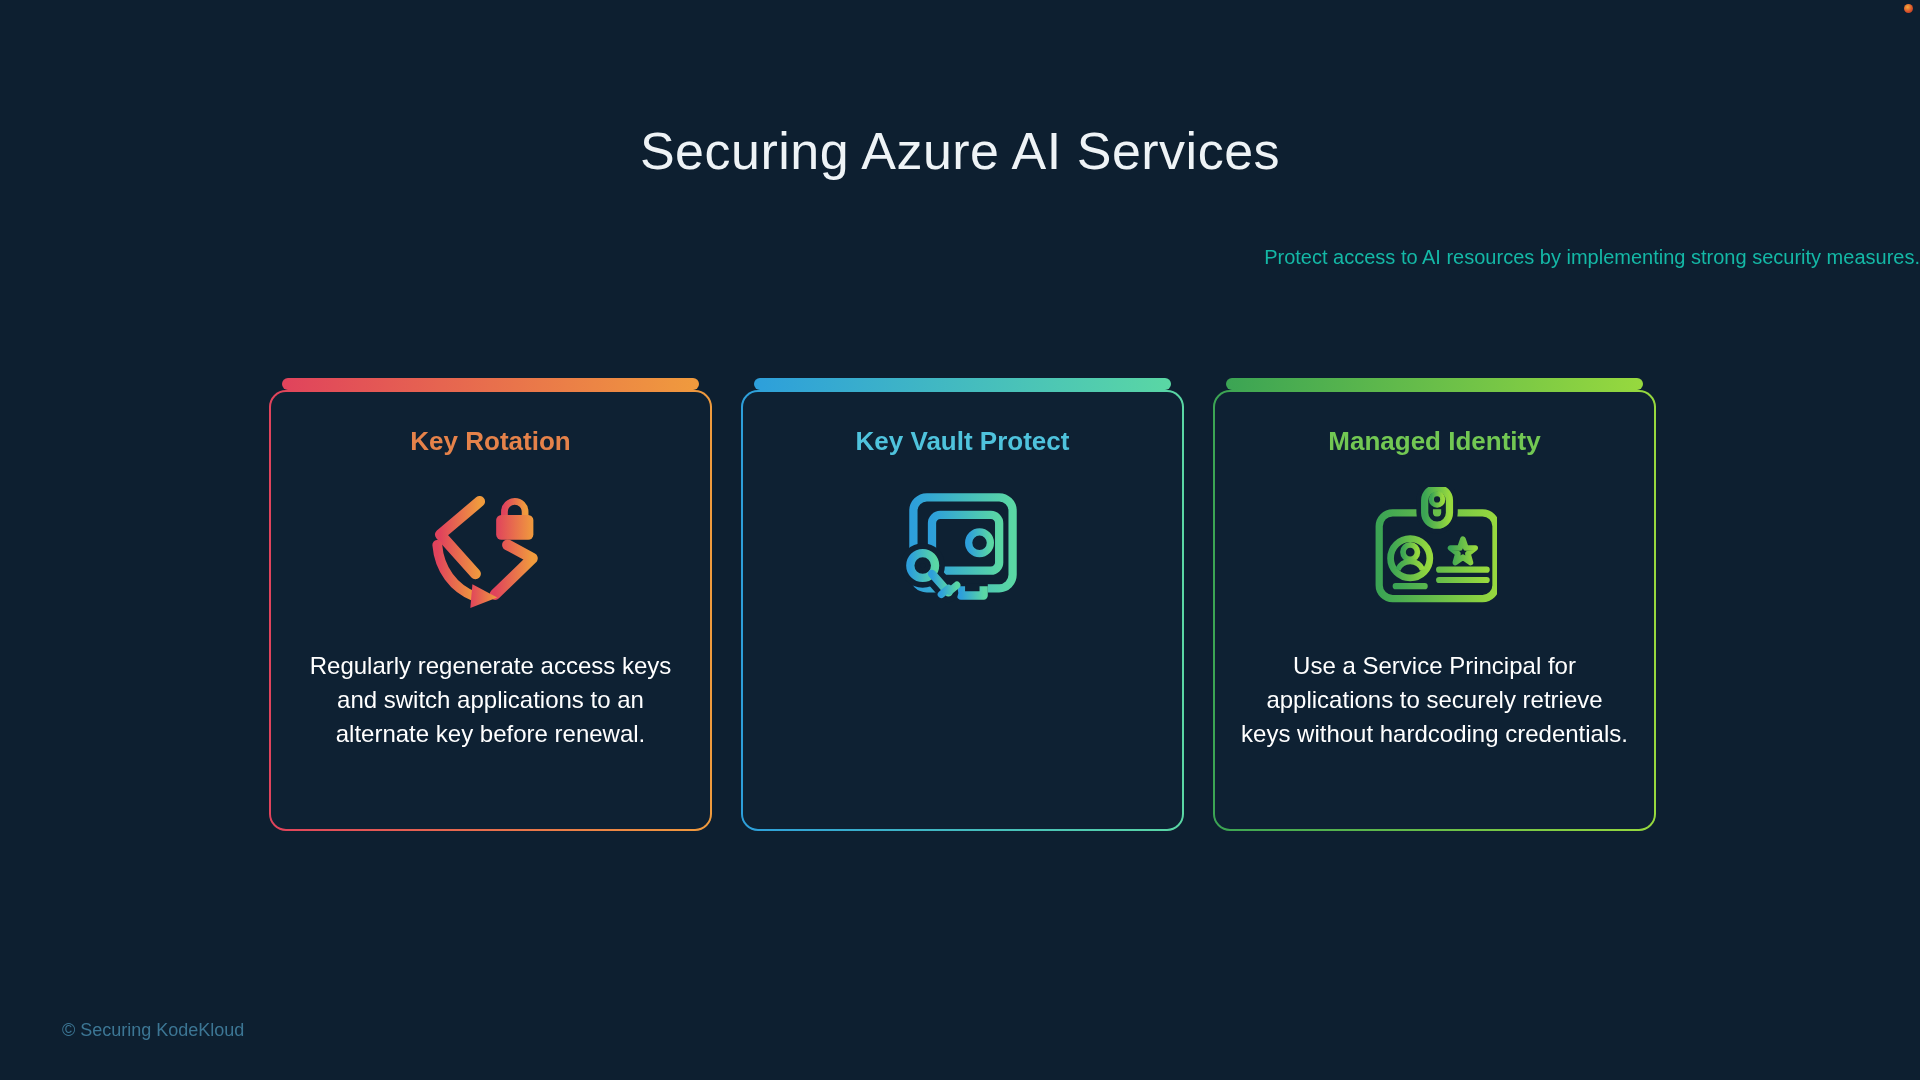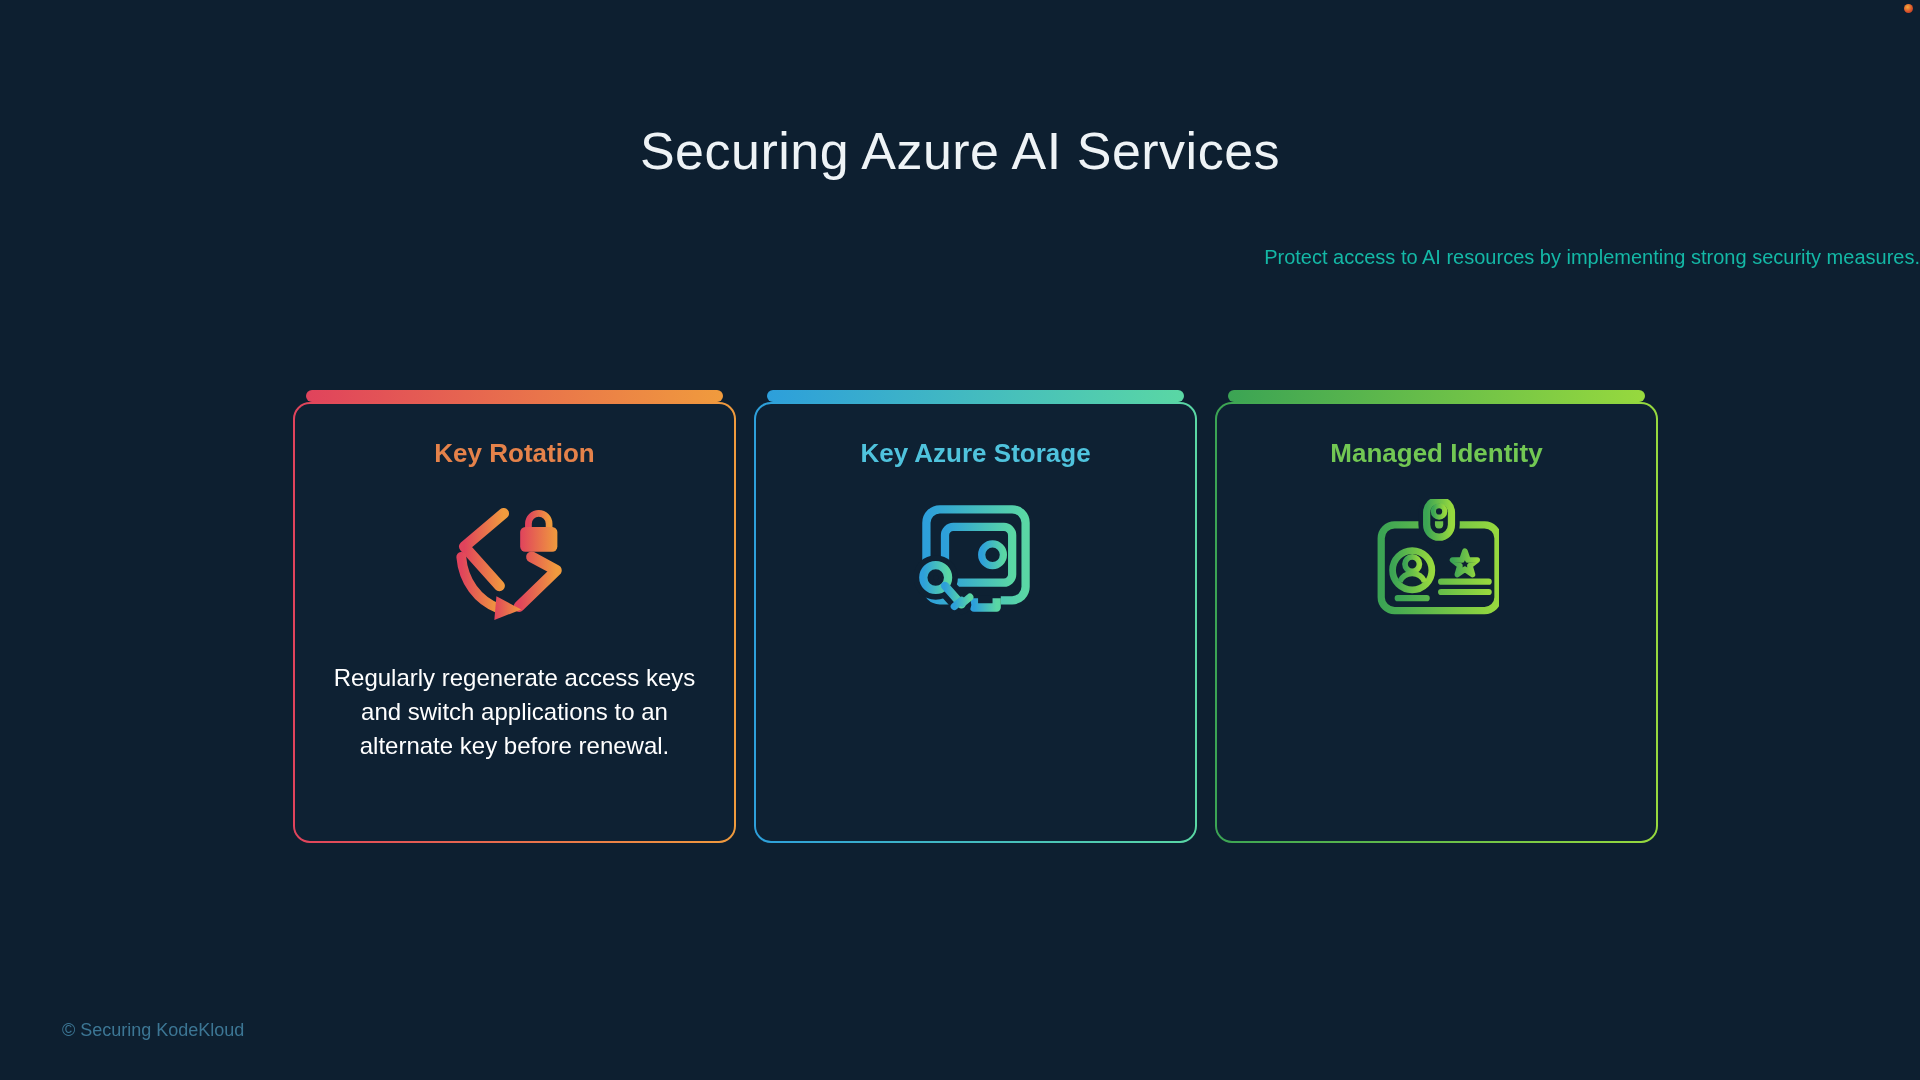--- a/index.html
+++ b/index.html
@@ -22,22 +22,22 @@
     font-size: 52px; font-weight: 400; letter-spacing: 0.5px;
     color: #eef3f6;
   }
   .slide-subtitle {
     position: absolute; top: 246px; left: 0; width: 100%;
     text-align: right;
     font-size: 20px; font-weight: 400;
     color: #14b8a6;
   }
   .cards-row {
-    position: absolute; top: 402px; left: 269px;
-    display: flex; gap: 18px; margin-left: 24px;
+    position: absolute; top: 390px; left: 269px;
+    display: flex; gap: 29px;
   }
   .card {
     position: relative;
     width: 443px; height: 441px;
     border-radius: 17px;
     padding: 2px;
     box-sizing: border-box;
     background: linear-gradient(90deg, var(--a, #888), var(--b, #ccc));
   }
   .card-bar {
@@ -111,21 +111,21 @@
           <rect x="65" y="27" width="36" height="24" rx="5" fill="url(#gradRot)"></rect>
         </svg>
       </div>
       <div class="card-body">Regularly regenerate access keys and switch applications to an alternate key before renewal.</div>
     </div>
   </div>
 
   <div class="card" style="--a: #2d9fdb; --b: #5ad7a4; --t: #4fc3dd;">
     <div class="card-bar"></div>
     <div class="card-inner">
-      <div class="card-title">Key Azure Storage</div>
+      <div class="card-title">Key Vault Protect</div>
       <div class="card-icon">
         <svg viewBox="0 0 120 120" aria-hidden="true">
           <defs>
             <linearGradient id="gradVault" x1="0%" y1="0%" x2="100%" y2="0%">
               <stop offset="0%" stop-color="#2d9fdb"></stop>
               <stop offset="100%" stop-color="#5ad7a4"></stop>
             </linearGradient>
           </defs>
 
           <rect x="12" y="10" width="96" height="88" rx="13" fill="none" stroke="url(#gradVault)" stroke-width="8"></rect>
@@ -175,18 +175,19 @@
 
           <circle cx="36" cy="69" r="19" fill="none" stroke="url(#gradId)" stroke-width="6.5"></circle>
           <circle cx="36" cy="63" r="7" fill="none" stroke="url(#gradId)" stroke-width="5.5"></circle>
           <path d="M24 80 a 13 13 0 0 1 24 0" fill="none" stroke="url(#gradId)" stroke-width="5.5"></path>
 
           <path d="M87 50.5 L89.9 59 L98.9 59.1 L91.8 64.5 L94.3 73.1 L87 68 L79.7 73.1 L82.2 64.5 L75.1 59.1 L84.1 59 Z" fill="none" stroke="url(#gradId)" stroke-width="5.5" stroke-linejoin="round"></path>
 
           <path d="M64 80 H 110 M64 90 H 110 M22 96 H 50" fill="none" stroke="url(#gradId)" stroke-width="6" stroke-linecap="round"></path>
         </svg>
       </div>
+      <div class="card-body">Use a Service Principal for applications to securely retrieve keys without hardcoding credentials.</div>
     </div>
   </div>
 
 </div>
 
 <div class="copyright">© Securing KodeKloud</div>
 
 </body></html>

